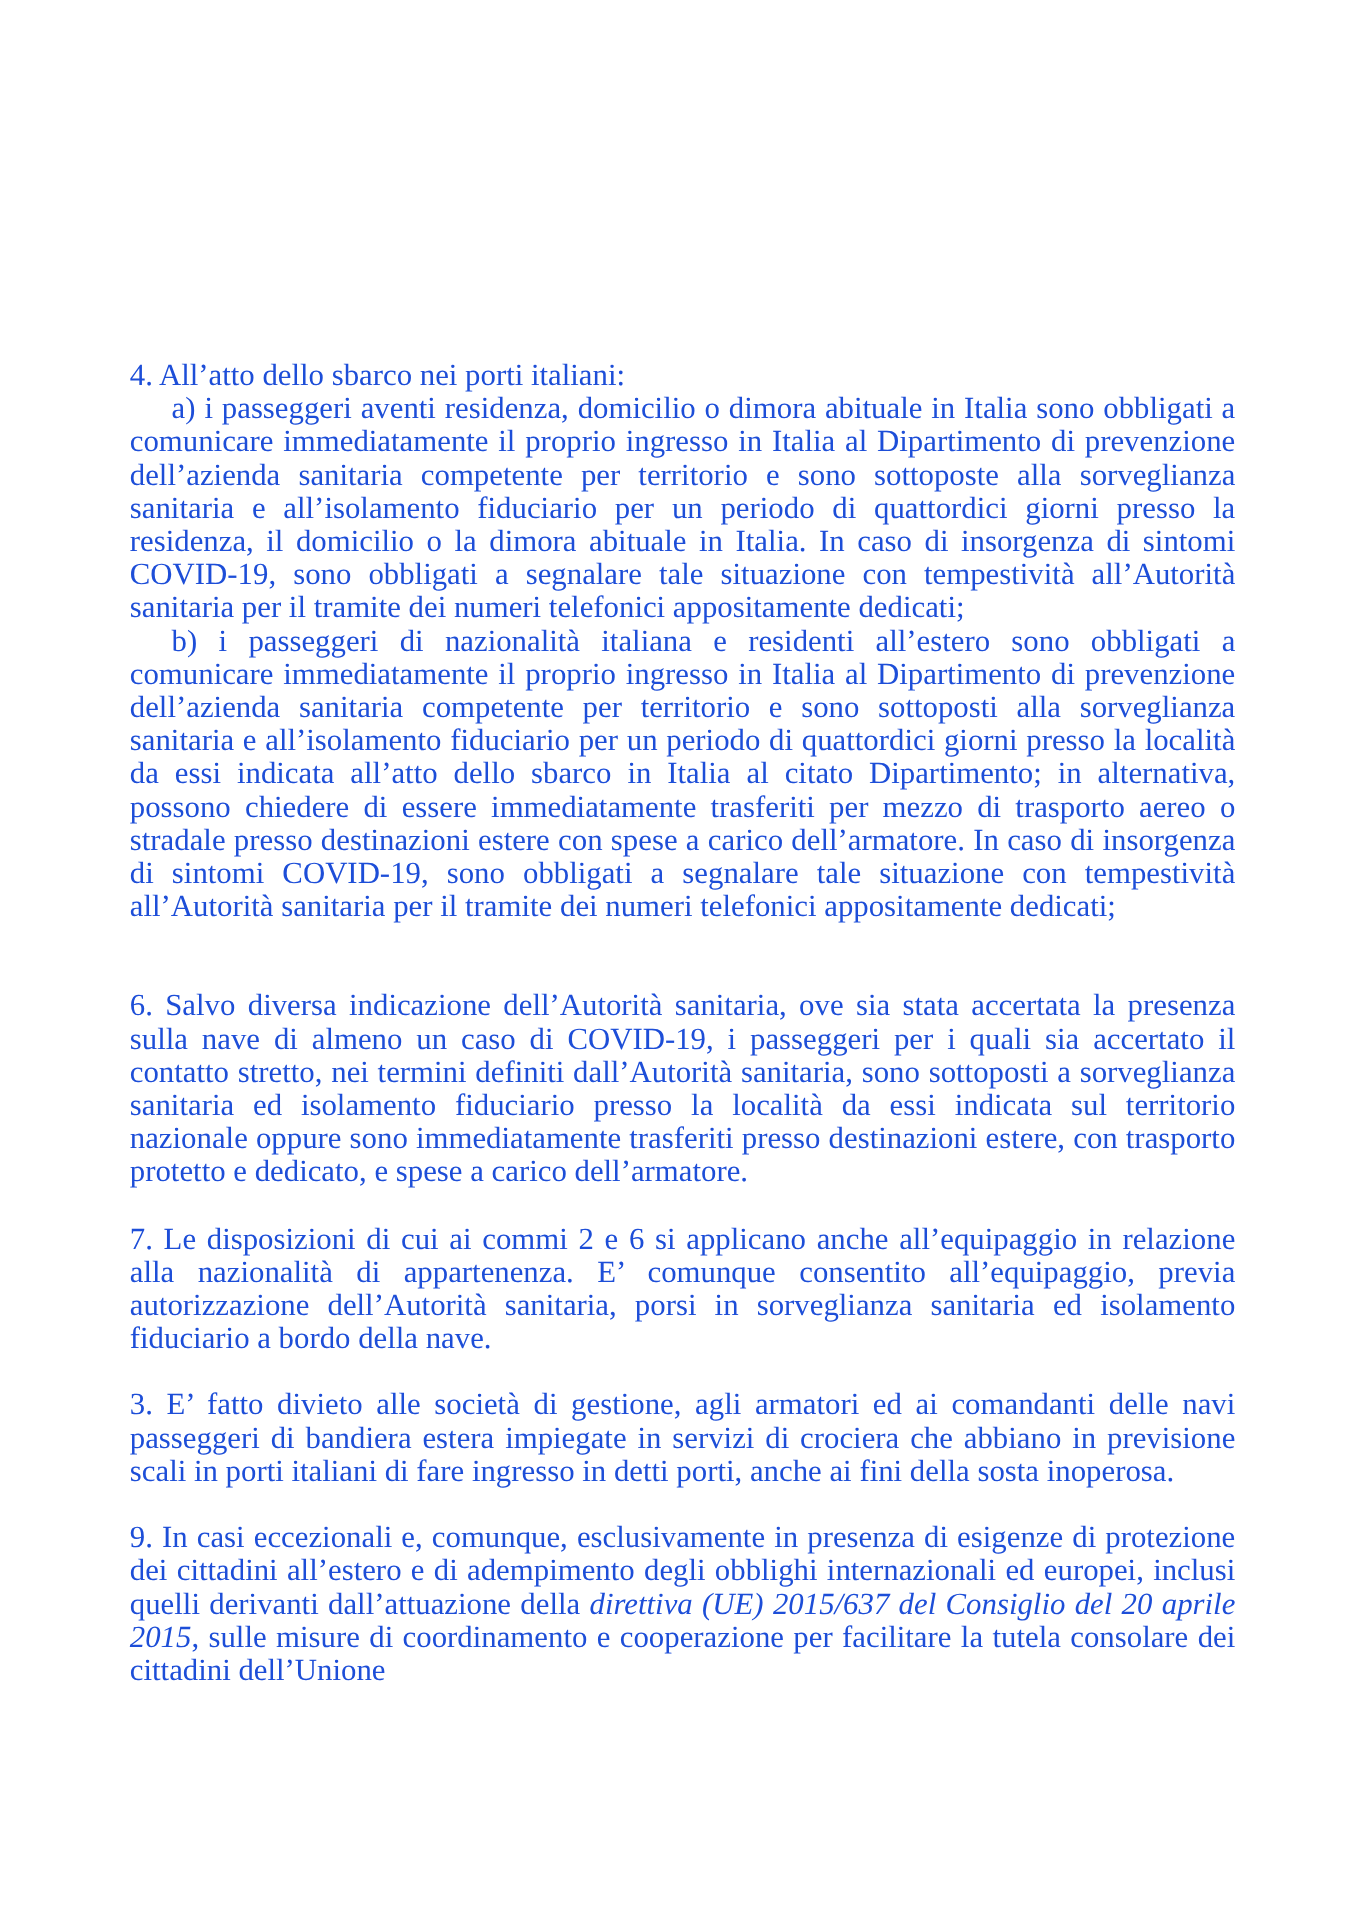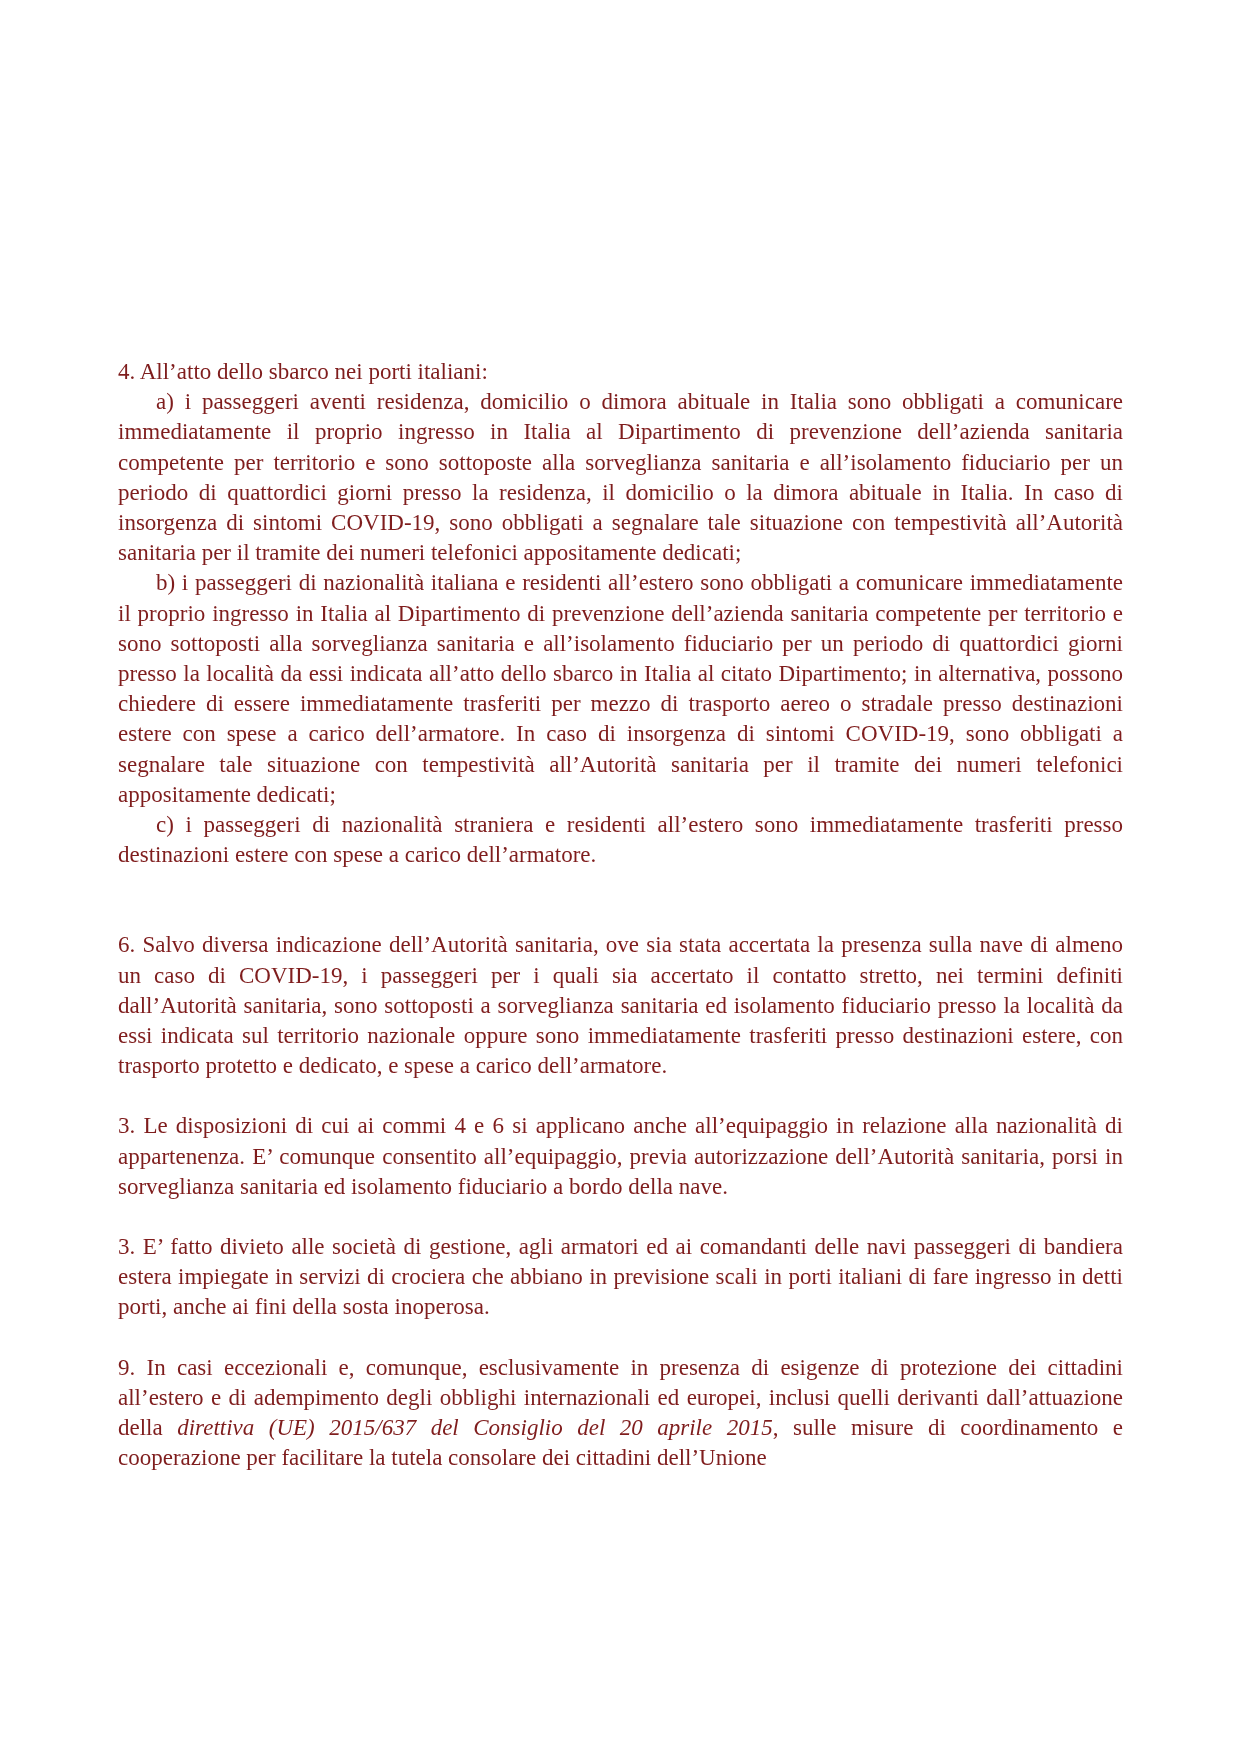--- a/index.html
+++ b/index.html
@@ -1,41 +1,40 @@
 <!DOCTYPE html>
 <html><head>
 <meta charset="utf-8">
 <style>
   html, body { margin: 0; padding: 0; background: #ffffff; }
   body { width: 1240px; height: 1755px; position: relative; overflow: hidden; }
   .page {
     position: absolute;
     left: 118px;
-    top: 357px;
+    top: 327px;
     width: 1005px;
     font-family: "Liberation Serif", "DejaVu Serif", serif;
-    font-size: 23px;
+    font-size: 28px;
     line-height: 30.2px;
-    color: #7f1d1d;
+    color: #1d4ed8;
   }
   .para { margin: 0; text-align: justify; }
   .item { margin: 0; text-align: justify; text-indent: 38px; }
   .gap { height: 30px; }
   em { font-style: italic; }
 </style>
 </head>
 <body>
 
 <div class="page">
   <p class="para">4. All’atto dello sbarco nei porti italiani:</p>
   <p class="item">a) i passeggeri aventi residenza, domicilio o dimora abituale in Italia sono obbligati a comunicare immediatamente il proprio ingresso in Italia al Dipartimento di prevenzione dell’azienda sanitaria competente per territorio e sono sottoposte alla sorveglianza sanitaria e all’isolamento fiduciario per un periodo di quattordici giorni presso la residenza, il domicilio o la dimora abituale in Italia. In caso di insorgenza di sintomi COVID-19, sono obbligati a segnalare tale situazione con tempestività all’Autorità sanitaria per il tramite dei numeri telefonici appositamente dedicati;</p>
   <p class="item">b) i passeggeri di nazionalità italiana e residenti all’estero sono obbligati a comunicare immediatamente il proprio ingresso in Italia al Dipartimento di prevenzione dell’azienda sanitaria competente per territorio e sono sottoposti alla sorveglianza sanitaria e all’isolamento fiduciario per un periodo di quattordici giorni presso la località da essi indicata all’atto dello sbarco in Italia al citato Dipartimento; in alternativa, possono chiedere di essere immediatamente trasferiti per mezzo di trasporto aereo o stradale presso destinazioni estere con spese a carico dell’armatore. In caso di insorgenza di sintomi COVID-19, sono obbligati a segnalare tale situazione con tempestività all’Autorità sanitaria per il tramite dei numeri telefonici appositamente dedicati;</p>
-  <p class="item">c) i passeggeri di nazionalità straniera e residenti all’estero sono immediatamente trasferiti presso destinazioni estere con spese a carico dell’armatore.</p>
   <div class="gap"></div>
   <div class="gap"></div>
   <p class="para">6. Salvo diversa indicazione dell’Autorità sanitaria, ove sia stata accertata la presenza sulla nave di almeno un caso di COVID-19, i passeggeri per i quali sia accertato il contatto stretto, nei termini definiti dall’Autorità sanitaria, sono sottoposti a sorveglianza sanitaria ed isolamento fiduciario presso la località da essi indicata sul territorio nazionale oppure sono immediatamente trasferiti presso destinazioni estere, con trasporto protetto e dedicato, e spese a carico dell’armatore.</p>
   <div class="gap"></div>
-  <p class="para">3. Le disposizioni di cui ai commi 4 e 6 si applicano anche all’equipaggio in relazione alla nazionalità di appartenenza. E’ comunque consentito all’equipaggio, previa autorizzazione dell’Autorità sanitaria, porsi in sorveglianza sanitaria ed isolamento fiduciario a bordo della nave.</p>
+  <p class="para">7. Le disposizioni di cui ai commi 2 e 6 si applicano anche all’equipaggio in relazione alla nazionalità di appartenenza. E’ comunque consentito all’equipaggio, previa autorizzazione dell’Autorità sanitaria, porsi in sorveglianza sanitaria ed isolamento fiduciario a bordo della nave.</p>
   <div class="gap"></div>
   <p class="para">3. E’ fatto divieto alle società di gestione, agli armatori ed ai comandanti delle navi passeggeri di bandiera estera impiegate in servizi di crociera che abbiano in previsione scali in porti italiani di fare ingresso in detti porti, anche ai fini della sosta inoperosa.</p>
   <div class="gap"></div>
   <p class="para"><span>9. In casi eccezionali e, comunque, esclusivamente in presenza di esigenze di protezione dei cittadini all’estero e di adempimento degli obblighi internazionali ed europei, inclusi quelli derivanti dall’attuazione della </span><em>direttiva (UE) 2015/637 del Consiglio del 20 aprile 2015</em><span>, sulle misure di coordinamento e cooperazione per facilitare la tutela consolare dei cittadini dell’Unione</span></p>
 </div>
 
 </body></html>

